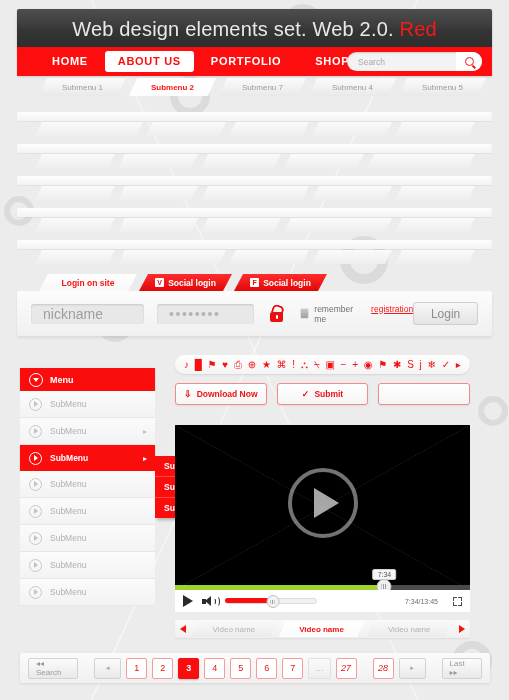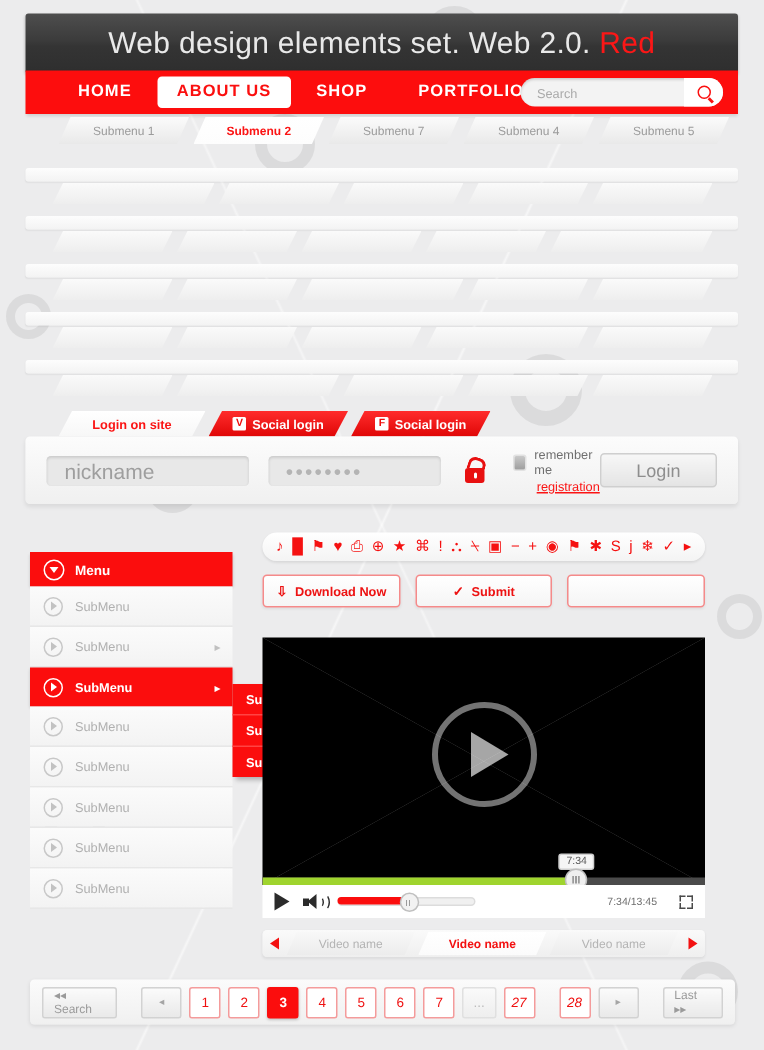--- a/index.html
+++ b/index.html
@@ -79,21 +79,21 @@
       box-shadow:0 2px 3px rgba(0,0,0,.08);display:flex;align-items:center;padding:0 14px;}
   .fld{height:20px;background:#e8e8e8;border-radius:3px;box-shadow:inset 0 1px 2px rgba(0,0,0,.14);
       display:flex;align-items:center;padding-left:12px;font-size:14px;color:#9e9e9e;}
   .fld.user{width:148px;}
   .fld.pass{width:125px;margin-left:13px;letter-spacing:1.5px;color:#b4b4b4;}
   .lock{margin-left:16px;width:13px;position:relative;height:17px;}
   .lock .shackle{position:absolute;left:2px;top:0;width:8px;height:7px;border:2px solid #e81010;
       border-bottom:none;border-radius:5px 5px 0 0;transform:rotate(18deg);}
   .lock .body{position:absolute;left:0;bottom:0;width:13px;height:10px;background:#e81010;border-radius:2px;}
   .lock .body:after{content:"";position:absolute;left:5.5px;top:3px;width:2px;height:4px;background:#fff;border-radius:1px;}
-  .remember{margin-left:22px;display:flex;flex-direction:column;gap:1px;}
+  .remember{margin-left:22px;display:flex;gap:1px;}
   .remember .line1{display:flex;align-items:center;gap:6px;}
   .chk{width:9px;height:9px;background:linear-gradient(180deg,#c9c9c9,#9e9e9e);border-radius:1px;
        box-shadow:0 0 0 1px #e2e2e2;cursor:pointer;}
   .remember .lbl{font-size:8.5px;color:#6f6f6f;}
   .remember .reg{font-size:8.5px;color:#fb1414;text-decoration:underline;margin-left:15px;cursor:pointer;}
   .loginbtn{margin-left:auto;width:92px;height:21px;border-radius:3px;
       background:linear-gradient(180deg,#f7f7f7,#e4e4e4);border:1px solid #cfcfcf;
       display:flex;align-items:center;justify-content:center;font-size:12px;color:#8e8e8e;cursor:pointer;}
 
   
@@ -227,22 +227,22 @@
 <div class="page">
 
   <div class="titlebar">
     <div class="t"><span>Web design elements set. Web 2.0. </span><span class="red">Red</span></div>
   </div>
 
   <div class="navwrap">
     <div class="navbar">
       <div class="item">HOME</div>
       <div class="item active">ABOUT US</div>
+      <div class="item">PORTFOLIO</div>
       <div class="item">SHOP</div>
-      <div class="item">PORTFOLIO</div>
       <div class="searchbox">
         <div class="ph">Search</div>
         <div class="searchbtn">
           <div class="mag"></div>
         </div>
       </div>
     </div>
     <div class="subtabs">
       <div class="subtab">Submenu 1</div>
       <div class="subtab active">Submenu 2</div>

